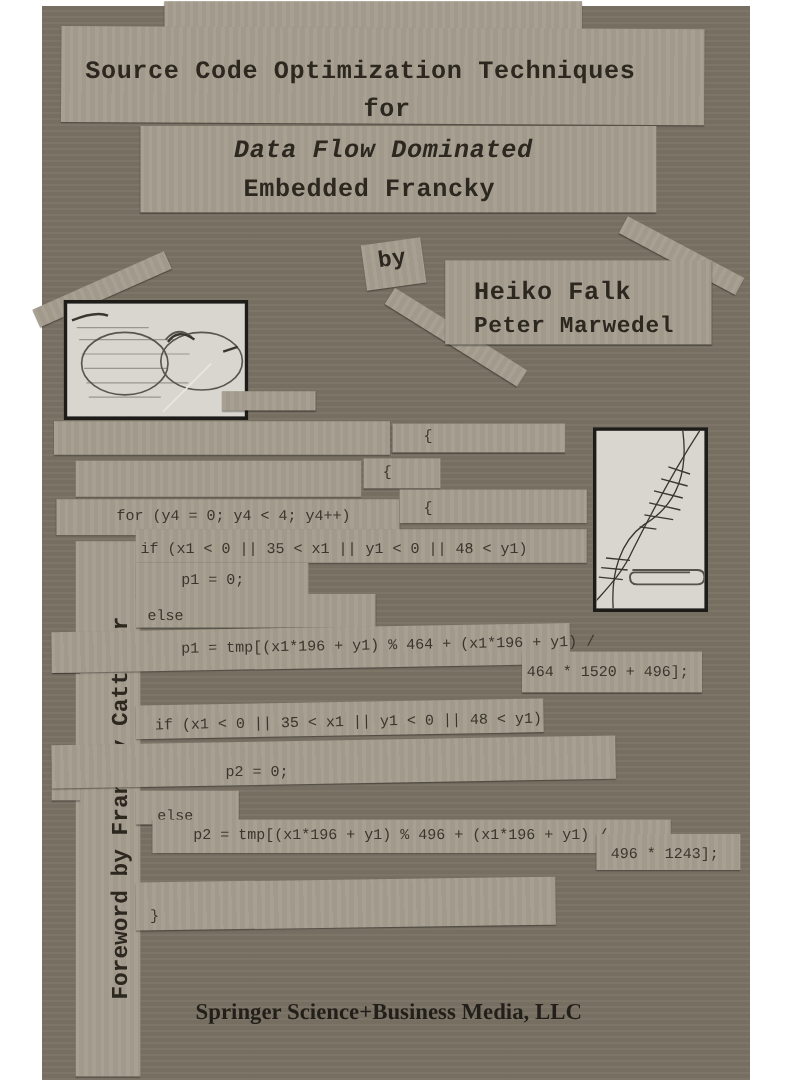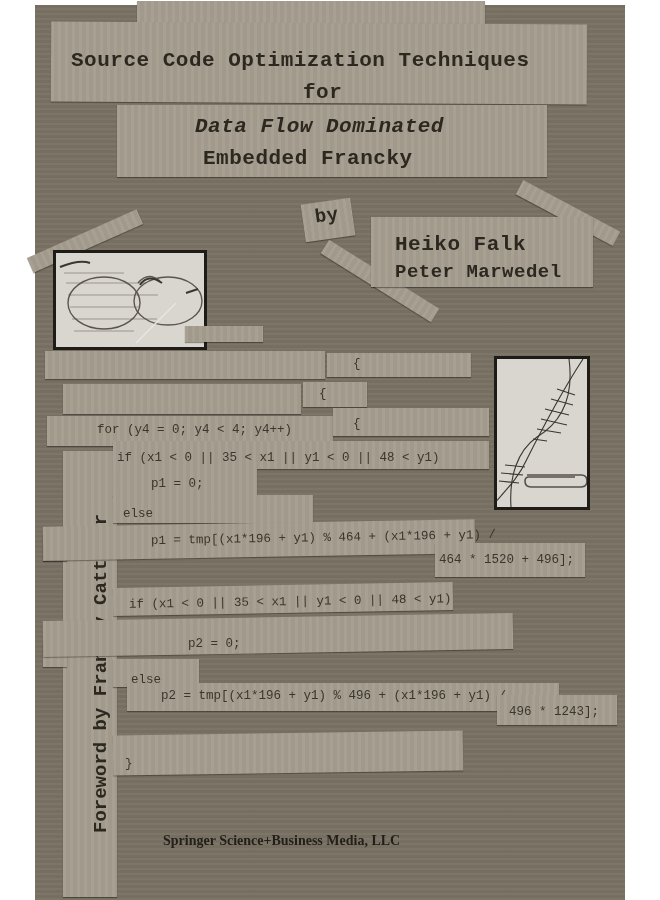--- a/index.html
+++ b/index.html
@@ -5,21 +5,21 @@
   html,body{margin:0;padding:0;background:#ffffff;}
   body{width:660px;height:900px;position:relative;overflow:hidden;}
   .cover{position:absolute;left:35px;top:5px;width:590px;height:900px;background:#7a7264;
     background-image:repeating-linear-gradient(0deg, rgba(255,255,255,0.025) 0 2px, rgba(0,0,0,0.03) 2px 5px);}
   .strip{position:absolute;background:#a59d8e;box-shadow:0 1px 1px rgba(0,0,0,0.35);
     background-image:repeating-linear-gradient(90deg, rgba(255,255,255,0.03) 0 3px, rgba(0,0,0,0.025) 3px 7px);}
   .mono{font-family:"Liberation Mono","DejaVu Sans Mono",monospace;color:#2c2820;white-space:pre;}
   .title{font-weight:bold;font-size:21px;letter-spacing:0.5px;}
   .code{font-size:12.5px;color:#3b362d;}
   .photo{position:absolute;background:#d9d5cf;border:3px solid #1e1c19;overflow:hidden;}
-  .pub{position:absolute;font-family:"Liberation Serif","DejaVu Serif",serif;font-weight:bold;font-size:14px;color:#221f1a;}
+  .pub{position:absolute;font-family:"Liberation Serif","DejaVu Serif",serif;font-weight:bold;font-size:19px;color:#221f1a;}
 </style>
 </head>
 <body>
 
 <div class="cover">
 
   <div class="strip" style="left:102px;top:-4px;width:348px;height:30px;"></div>
 
   <div class="strip" style="left:16px;top:18px;width:536px;height:80px;transform:rotate(0.3deg);"></div>
   <div class="mono title" style="position:absolute;left:36px;top:44px;">Source Code Optimization Techniques</div>

